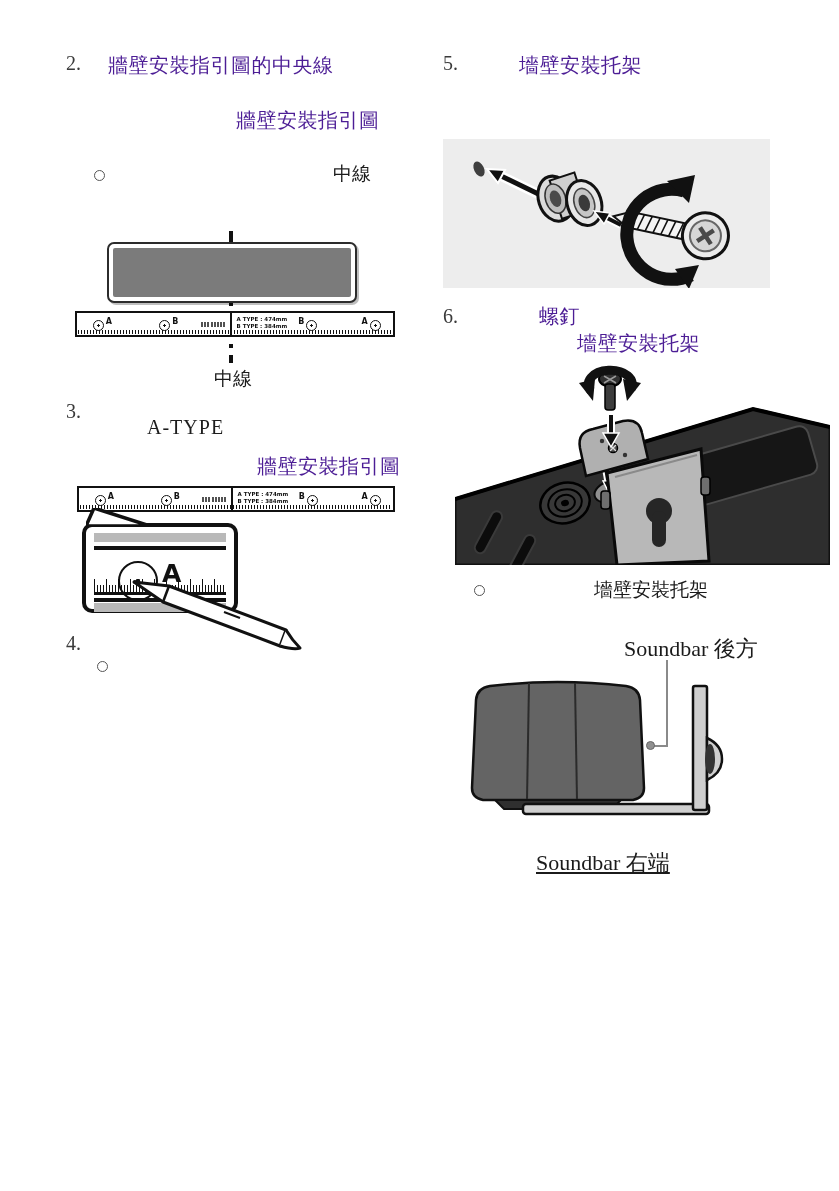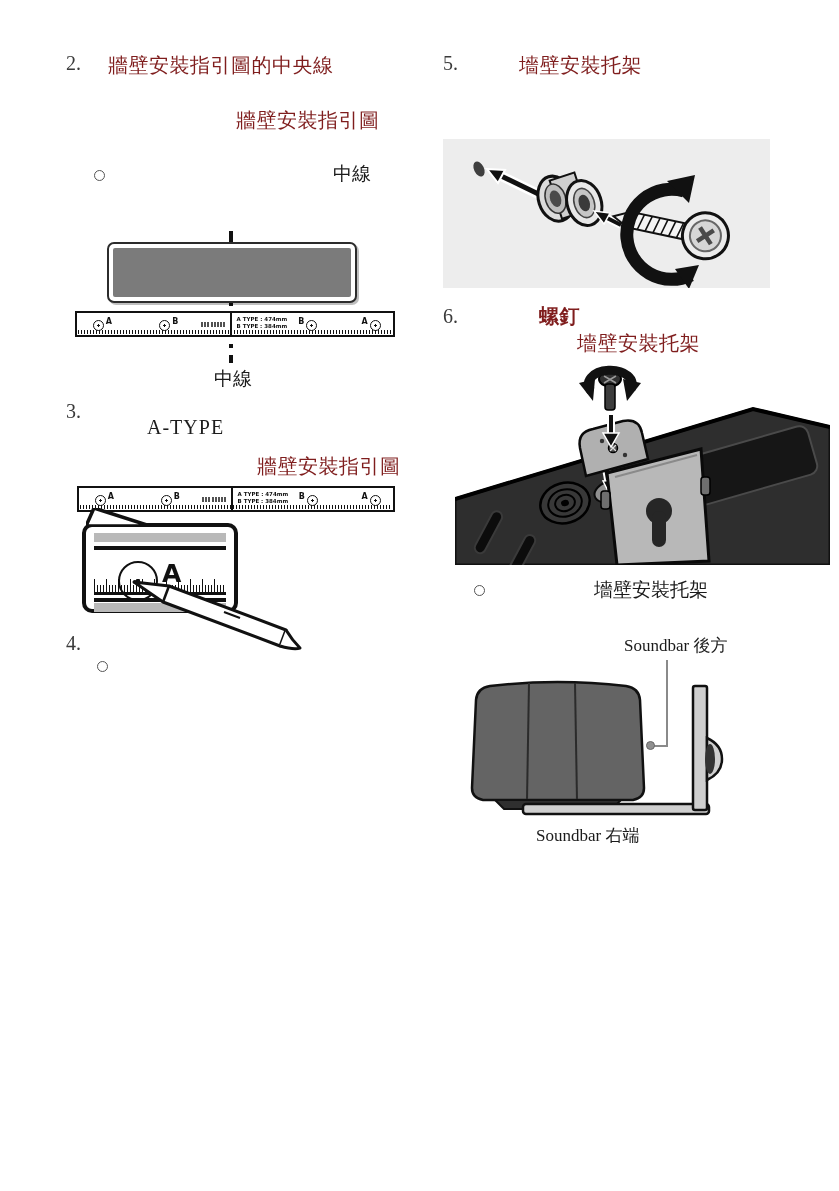--- a/index.html
+++ b/index.html
@@ -2,23 +2,23 @@
 <html><head>
 <meta charset="utf-8">
 <style>
   html,body{margin:0;padding:0;background:#fff;}
   .page{
     position:relative;width:839px;height:1191px;background:#ffffff;overflow:hidden;
     font-family:"Liberation Serif","DejaVu Serif",serif;color:#1d1d1d;
   }
   .abs{position:absolute;}
   .stepnum{font-size:20px;color:#3a3a3a;}
-  .h-cn{font-size:20px;color:#7f1d1d;letter-spacing:0.5px;white-space:nowrap;}
+  .h-cn{font-size:20px;color:#4c1d95;letter-spacing:0.5px;white-space:nowrap;}
   .h-cn-sm{font-size:18px;color:#1b1b1b;white-space:nowrap;}
-  .label-en{font-size:17px;color:#1b1b1b;white-space:nowrap;}
+  .label-en{font-size:22px;color:#1b1b1b;white-space:nowrap;}
   .bullet-circle{width:9px;height:9px;border:1.2px solid #555;border-radius:50%;background:#fff;}
 
   
   .strip{
     position:absolute;height:26px;background:#fff;border:2px solid #111;box-sizing:border-box;
   }
   .strip .ticks{
     position:absolute;left:1px;right:1px;bottom:1px;height:4px;
     background:repeating-linear-gradient(90deg,#111 0 1px,transparent 1px 3px);
   }
@@ -201,21 +201,21 @@
         <path d="M255,82 l14,14 M269,82 l-14,14" stroke="#4a4a4a" stroke-width="4.5"></path>
       </g>
 
       <path d="M241,52 A45,45 0 1 0 248,136" fill="none" stroke="#111" stroke-width="13"></path>
       <polygon points="224,42 252,36 246,64" fill="#111"></polygon>
       <polygon points="232,130 256,126 246,150" fill="#111"></polygon>
     </svg>
   </div>
 
   <div class="abs stepnum" style="left:443px;top:305px;">6.</div>
-  <div class="abs h-cn" style="left:539px;top:303px;font-weight:bold;">螺釘</div>
+  <div class="abs h-cn" style="left:539px;top:303px;">螺釘</div>
   <div class="abs h-cn" style="left:577px;top:330px;">墻壁安裝托架</div>
 
   <div class="abs" style="left:455px;top:363px;width:375px;height:202px;">
     <svg width="375" height="202" viewBox="0 0 375 202">
 
       <polygon points="0,136 298,46 375,64 375,202 0,202" fill="#2e2e2e" stroke="#111" stroke-width="3"></polygon>
       <polyline points="0,136 298,46 375,64" fill="none" stroke="#000" stroke-width="4"></polyline>
 
       <rect x="235" y="78" width="125" height="50" rx="9" fill="#161616" stroke="#4a4a4a" stroke-width="2" transform="rotate(-16 295 103)"></rect>
 
@@ -282,15 +282,15 @@
       <line x1="110" y1="7" x2="112" y2="124" stroke="#2b2b2b" stroke-width="2"></line>
       <path d="M30,124 L156,124 L147,133 L39,133 Z" fill="#2f2f2f" stroke="#111" stroke-width="2"></path>
 
       <rect x="58" y="128" width="186" height="10" rx="3" fill="#cfcfcf" stroke="#111" stroke-width="2.5"></rect>
       <rect x="228" y="10" width="14" height="124" rx="2" fill="#cfcfcf" stroke="#111" stroke-width="2.5"></rect>
       <path d="M242,62 q15,7 15,21 q0,14 -15,21 z" fill="#cfcfcf" stroke="#111" stroke-width="2.5"></path>
       <ellipse cx="245" cy="83" rx="5" ry="15" fill="#333"></ellipse>
     </svg>
   </div>
 
-  <div class="abs label-en" style="left:536px;top:824px;">Soundbar 右端</div>
+  <div class="abs label-en" style="left:536px;top:848px;text-decoration:underline;">Soundbar 右端</div>
 
 </div>
 
 </body></html>

